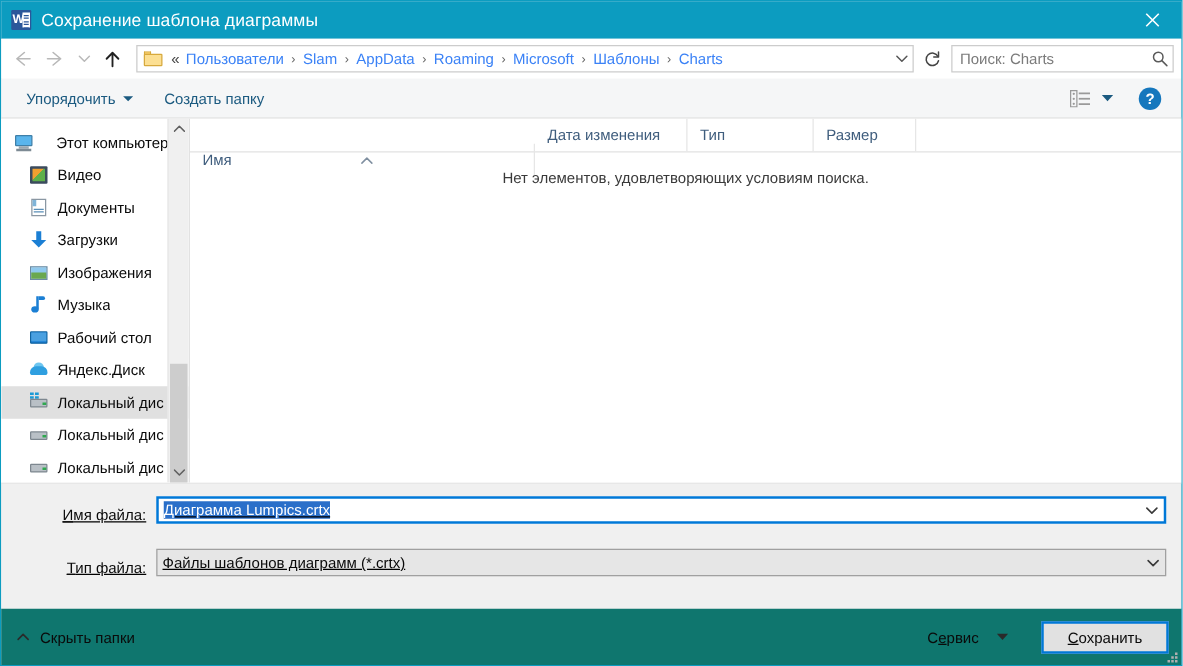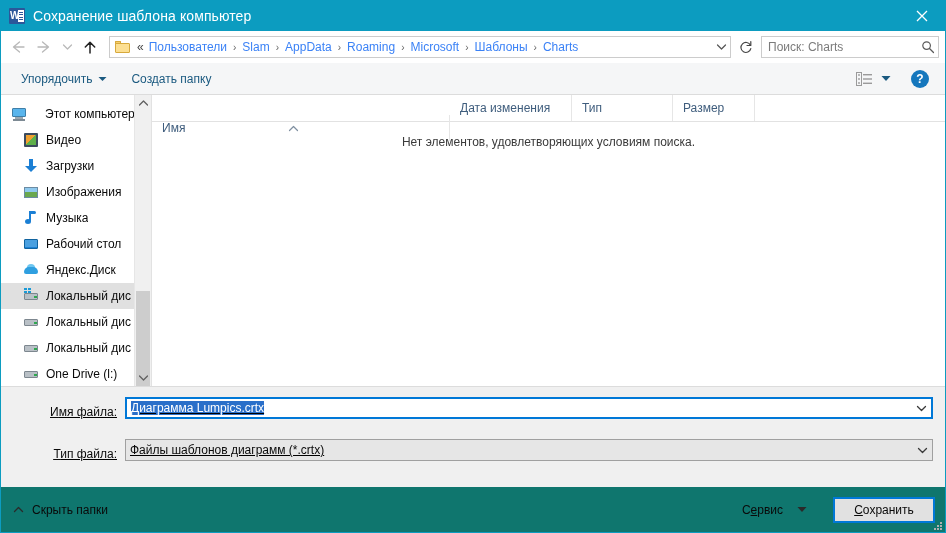--- a/index.html
+++ b/index.html
@@ -345,21 +345,21 @@
     color: #3f5d7d;
     padding-left: 10px;
     box-sizing: border-box;
     height: 26px;
     line-height: 26px;
     border-right: 1px solid #e6e6e6;
     position: relative;
     white-space: nowrap;
     overflow: hidden;
   }
-  .col.c0 { width: 298px; margin-top: 39px; }
+  .col.c0 { width: 276px; margin-top: 39px; }
   .col.c1 { width: 122px; }
   .col.c2 { width: 101px; }
   .col.c3 { width: 82px; }
   .sort-caret {
     position: absolute;
     left: 136px; top: 0px;
   }
   .empty-msg {
     position: absolute;
     left: 0; right: 0;
@@ -488,21 +488,21 @@
     <div class="title-icon">
       <span class="w">W</span>
       <span class="page">
           <i></i>
           <i></i>
           <i></i>
           <i></i>
           <i></i>
         </span>
     </div>
-    <div class="titlebar-text">Сохранение шаблона компьютер</div>
+    <div class="titlebar-text">Сохранение шаблона диаграммы</div>
     <div class="win-close">
       <svg width="12" height="12" viewBox="0 0 12 12">
           <path d="M1 1 L11 11 M11 1 L1 11" stroke="#ffffff" stroke-width="1.3" fill="none"></path>
         </svg>
     </div>
   </div>
 
   <div class="navbar">
     <div class="navbtn">
       <svg width="16" height="14" viewBox="0 0 16 14">
@@ -621,20 +621,29 @@
       </div>
 
       <div class="nav-item">
         <span class="nav-ico ic-video">
             <i class="film"></i>
             <i class="pic"></i>
           </span>
         <span class="nav-label">Видео</span>
       </div>
 
+      <div class="nav-item">
+        <span class="nav-ico ic-doc">
+            <i class="sheet"></i>
+            <i class="b"></i>
+            <i class="ln" style="top:9px"></i>
+            <i class="ln" style="top:11px"></i>
+          </span>
+        <span class="nav-label">Документы</span>
+      </div>
 
       <div class="nav-item">
         <span class="nav-ico ic-dl">
             <i class="shaft"></i>
             <i class="head"></i>
           </span>
         <span class="nav-label">Загрузки</span>
       </div>
 
       <div class="nav-item">

